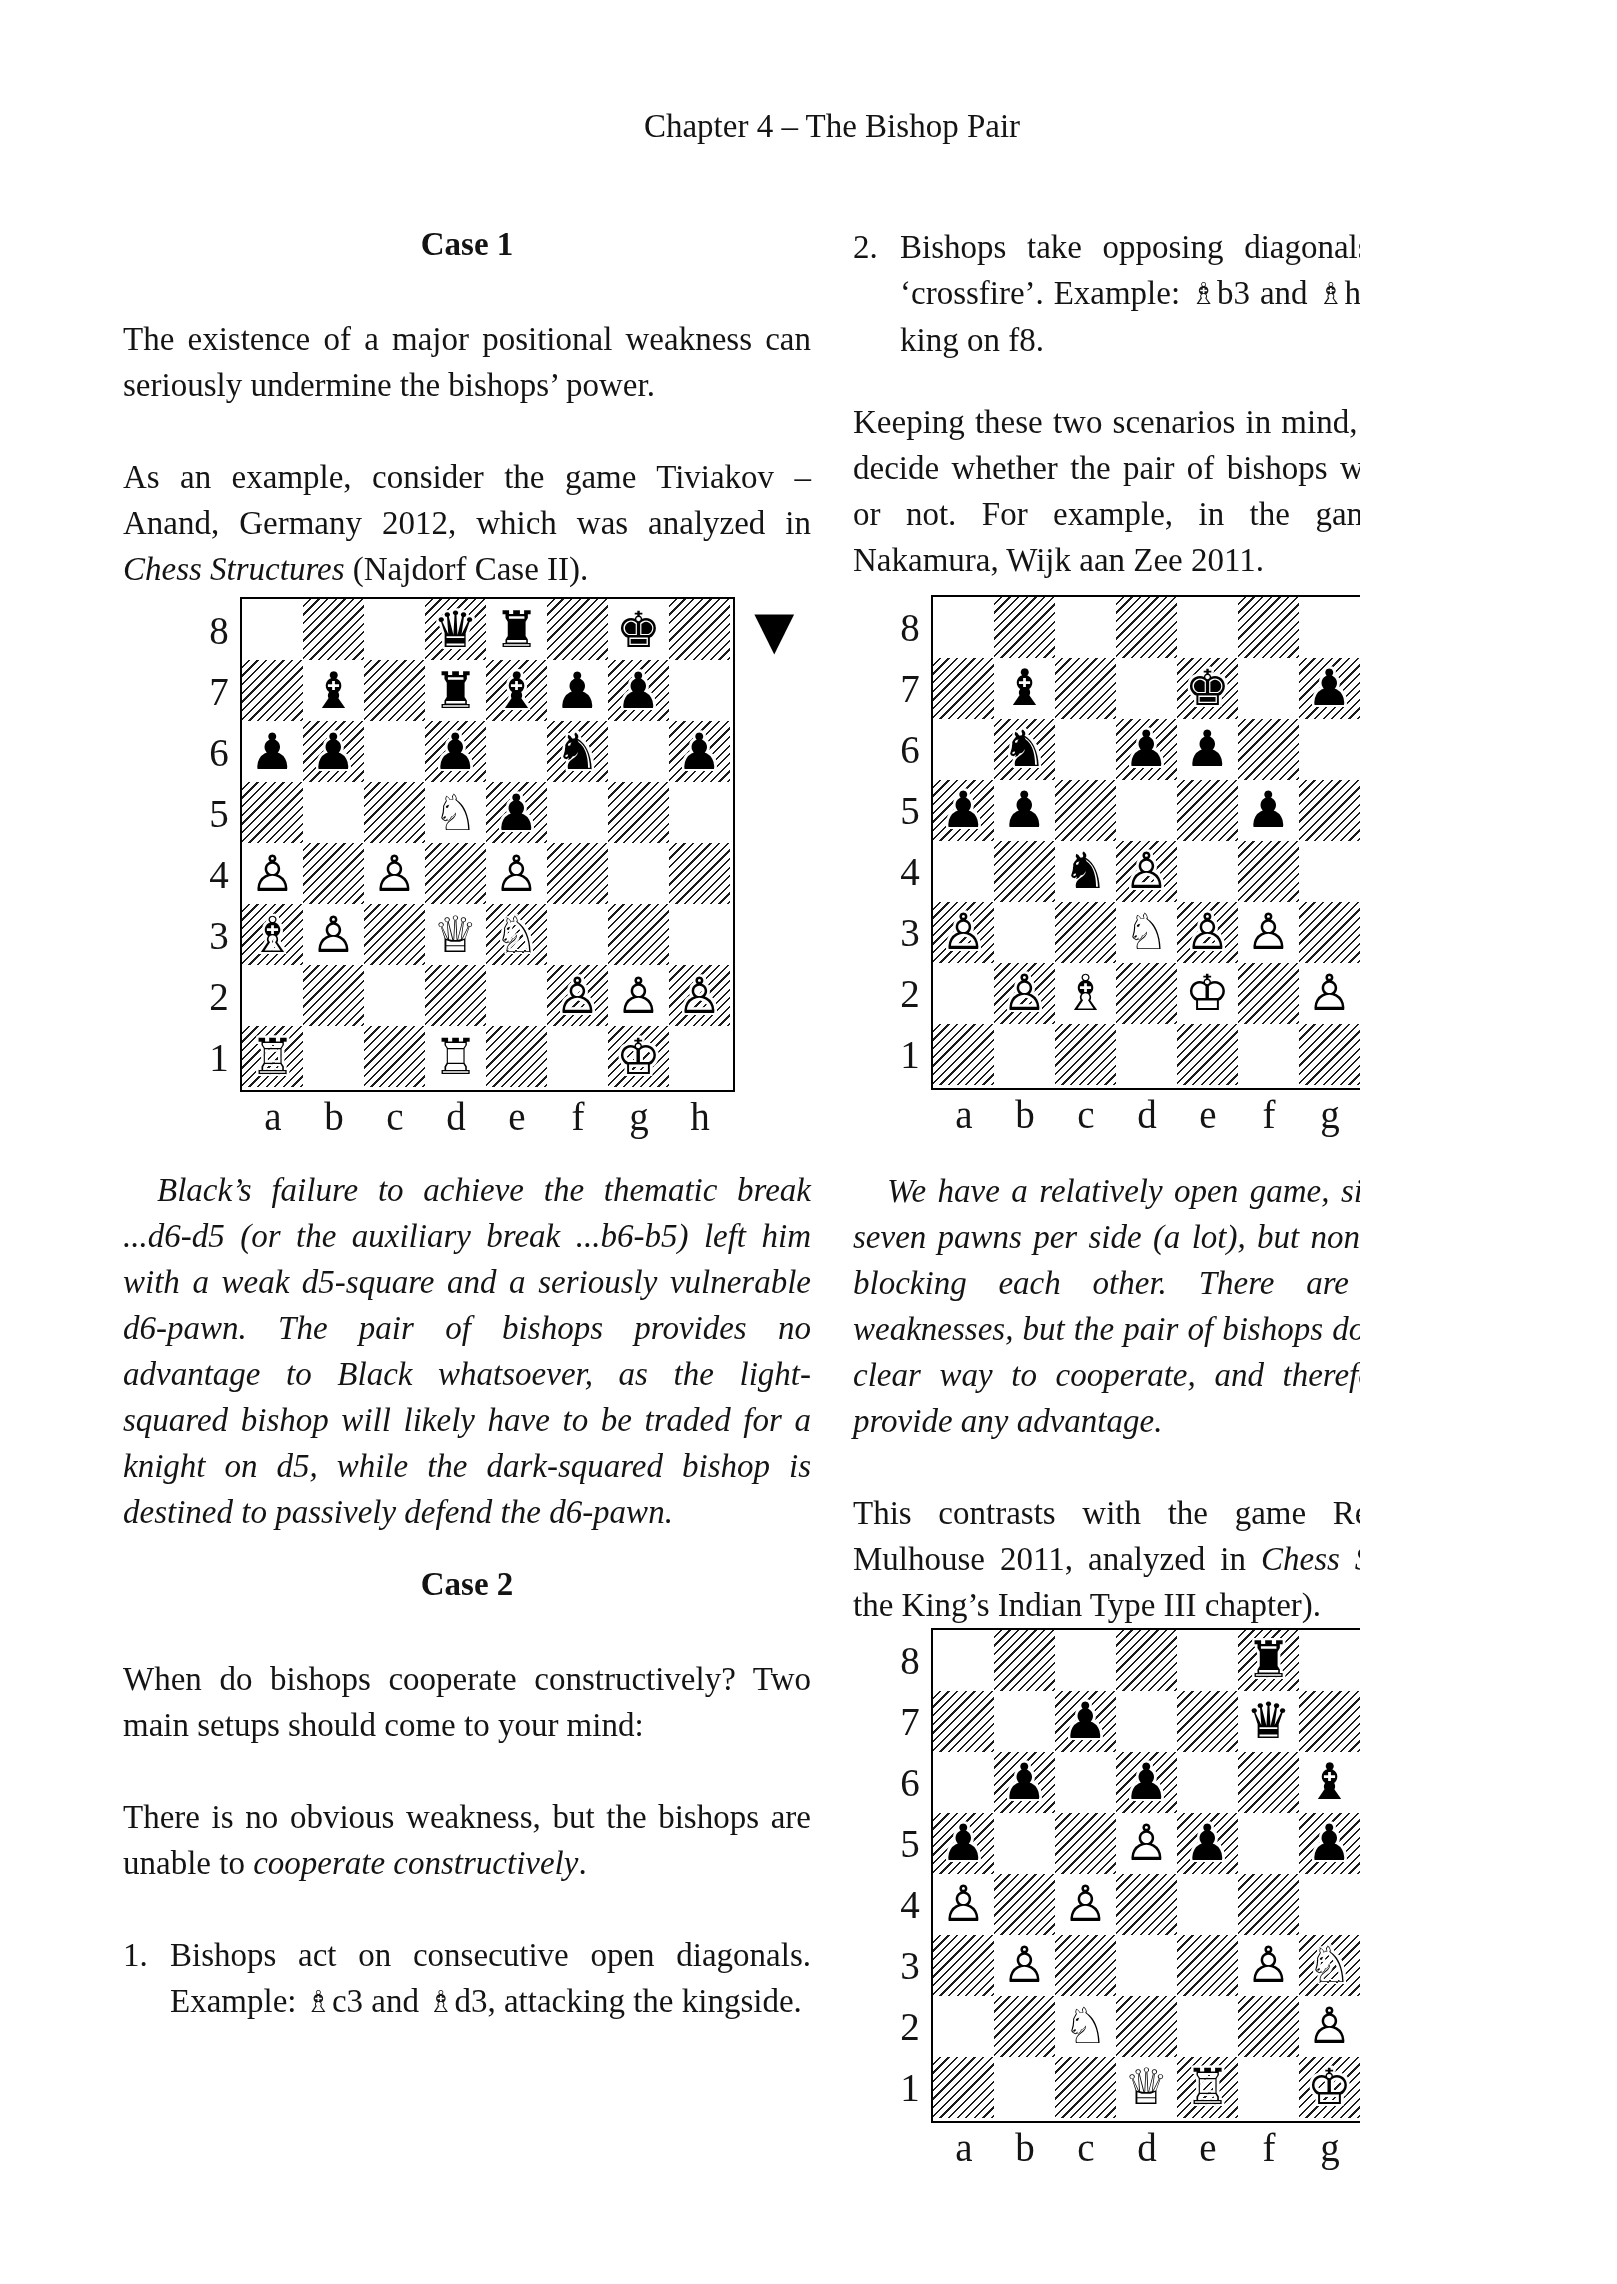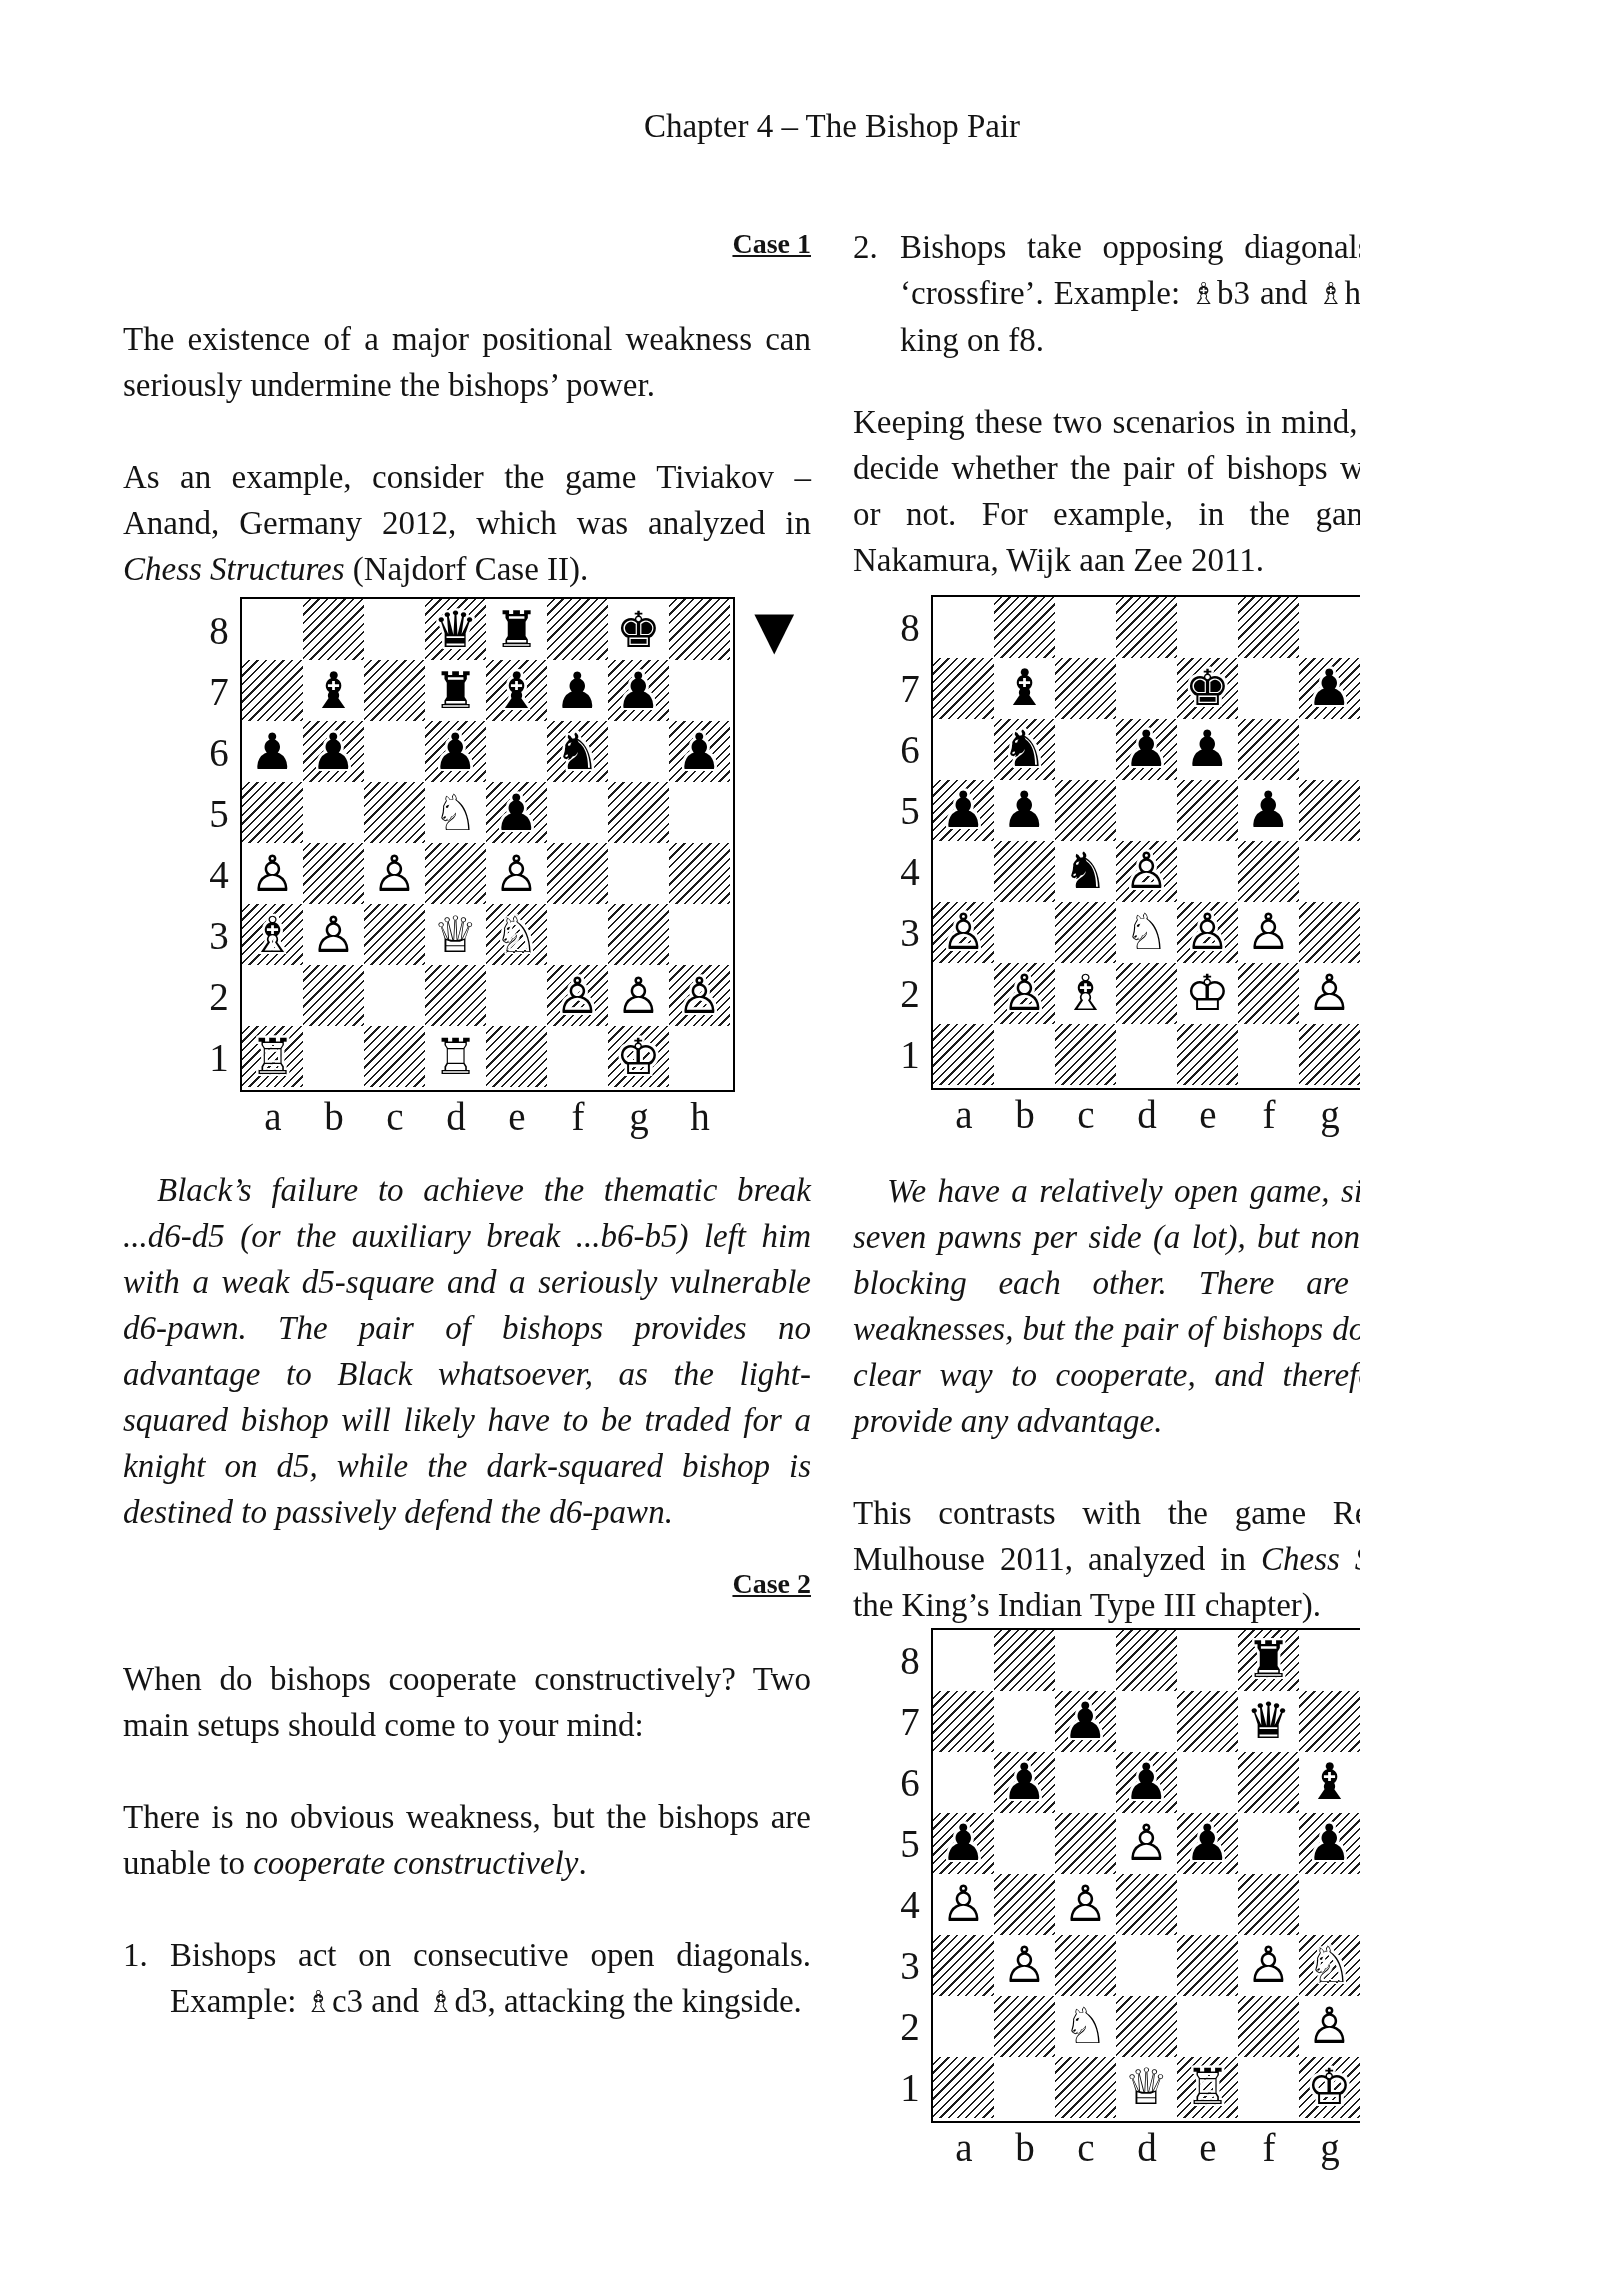--- a/index.html
+++ b/index.html
@@ -14,22 +14,22 @@
   
   .page-header{position:absolute;top:105px;left:123px;width:1418px;height:48px;font-size:33px;line-height:42px;}
   .header-title{position:absolute;left:0;right:0;text-align:center;}
   .page-number{position:absolute;right:12px;top:0;}
   
   .col{position:absolute;top:218px;width:688px;}
   .col-left{left:123px;}
   .col-right{left:853px;}
   
   .case-heading{
-    font-size:28px;line-height:40px;font-weight:bold;
-    text-align:right;margin:6.4px 0 52px;text-decoration:underline;
+    font-size:33px;line-height:40px;font-weight:bold;
+    text-align:center;margin:6.4px 0 52px;
   }
   .case-heading.second{margin:29px 0 52px;}
   .body-text{
     font-size:33px;line-height:46px;
     text-align:justify;margin:0 0 46px;
   }
   .mb-0{margin-bottom:0;}
   .indent{text-indent:34px;font-style:italic;}
   .list-item{position:relative;padding-left:47px;}
   .li-num{position:absolute;left:0;top:0;}

